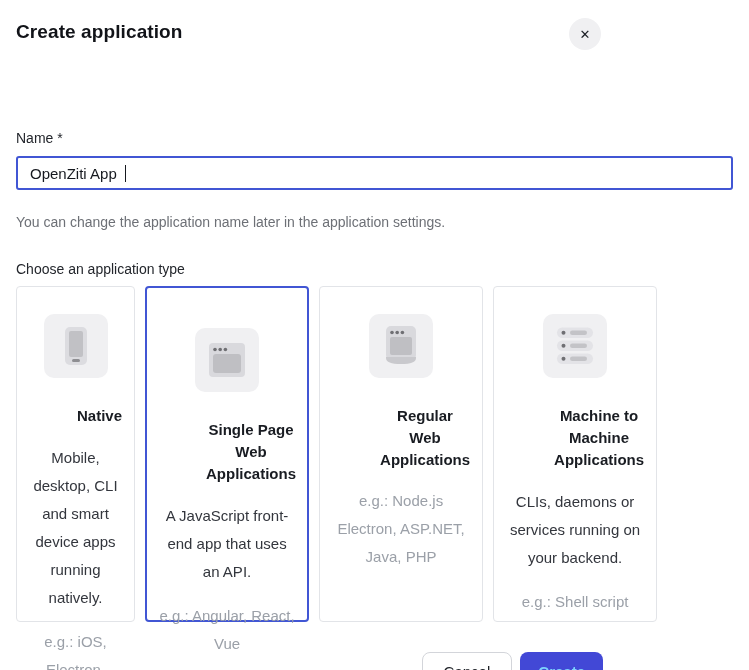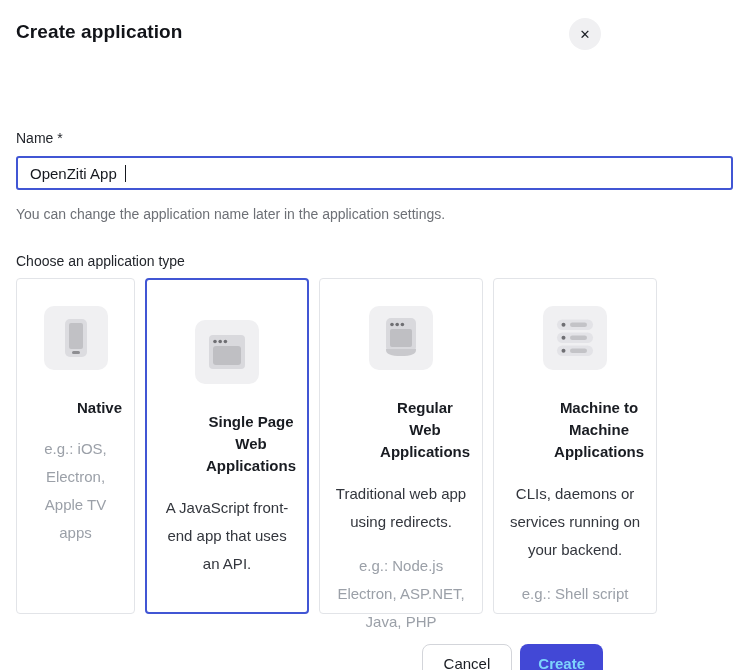--- a/index.html
+++ b/index.html
@@ -35,21 +35,21 @@
     font-size: 15px; color: #16191f; cursor: text;
     background: #fff;
     gap: 7px;
   }
   .caret {
     display: inline-block; width: 1px; height: 17px;
     background: #16191f; margin-left: 1px;
     animation: blink 1s steps(1) infinite;
   }
   @keyframes blink { 50% { opacity: 0; } }
-  .helper-text { margin-top: 16px; font-size: 14px; color: #6d7076; }
+  .helper-text { margin-top: 24px; font-size: 14px; color: #6d7076; }
   .section-label { margin-top: 31px; font-size: 14px; font-weight: 500; color: #23262c; }
 
   
   .cards {
     margin: 9px 16px 0 16px;
     display: grid; grid-template-columns: repeat(4, 1fr); gap: 10px;
   }
   .card {
     height: 336px; background: #fff;
     border: 1px solid #e2e4e8; border-radius: 4px;
@@ -112,50 +112,51 @@
 
     <div class="card">
       <div class="icon-tile">
         <svg width="64" height="64" viewBox="0 0 64 64">
           <rect x="21" y="13" width="22" height="38" rx="5" fill="#dcdce0"></rect>
           <rect x="25" y="17" width="14" height="26" rx="2" fill="#c1c1c5"></rect>
           <rect x="28" y="45" width="8" height="3" rx="1.5" fill="#8e8e92"></rect>
         </svg>
       </div>
       <div class="card-title">Native</div>
+      <div class="card-desc">Mobile, desktop, CLI and smart device apps running natively.</div>
       <div class="card-eg">e.g.: iOS, Electron, Apple TV apps</div>
     </div>
 
     <div class="card selected">
       <div class="icon-tile">
         <svg width="64" height="64" viewBox="0 0 64 64">
           <rect x="14" y="15" width="36" height="34" rx="4" fill="#d9d9dd"></rect>
           <circle cx="20" cy="21.5" r="1.8" fill="#6f6f73"></circle>
           <circle cx="25.2" cy="21.5" r="1.8" fill="#6f6f73"></circle>
           <circle cx="30.4" cy="21.5" r="1.8" fill="#6f6f73"></circle>
           <rect x="18" y="26" width="28" height="19" rx="3" fill="#bfbfc3"></rect>
         </svg>
       </div>
       <div class="card-title">Single Page Web Applications</div>
       <div class="card-desc">A JavaScript front-end app that uses an API.</div>
+      <div class="card-eg">e.g.: Angular, React, Vue</div>
     </div>
 
     <div class="card">
       <div class="icon-tile">
         <svg width="64" height="64" viewBox="0 0 64 64">
           <rect x="17" y="12" width="30" height="34" rx="5" fill="#d9d9dd"></rect>
           <circle cx="23" cy="18.5" r="1.8" fill="#6f6f73"></circle>
           <circle cx="28.2" cy="18.5" r="1.8" fill="#6f6f73"></circle>
           <circle cx="33.4" cy="18.5" r="1.8" fill="#6f6f73"></circle>
           <rect x="21" y="23" width="22" height="18" rx="2" fill="#bfbfc3"></rect>
           <path d="M17 43 h30 v1 q0 6 -15 6 q-15 0 -15 -6 z" fill="#c9c9cd"></path>
         </svg>
       </div>
       <div class="card-title">Regular Web Applications</div>
-      <div class="card-desc">Traditional web app using redirects.</div>
       <div class="card-eg">e.g.: Node.js Electron, ASP.NET, Java, PHP</div>
     </div>
 
     <div class="card">
       <div class="icon-tile">
         <svg width="64" height="64" viewBox="0 0 64 64">
           <rect x="14" y="13.5" width="36" height="10.5" rx="5.25" fill="#e3e3e7"></rect>
           <circle cx="20.5" cy="18.75" r="2" fill="#6f6f73"></circle>
           <rect x="27" y="16.5" width="17" height="4.5" rx="2.25" fill="#c3c3c7"></rect>
           <rect x="14" y="26.5" width="36" height="10.5" rx="5.25" fill="#e3e3e7"></rect>

